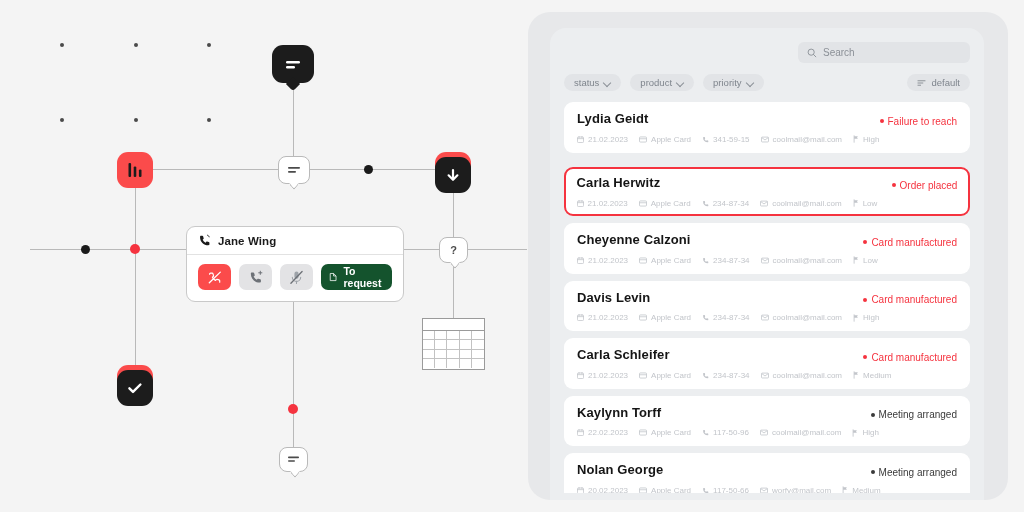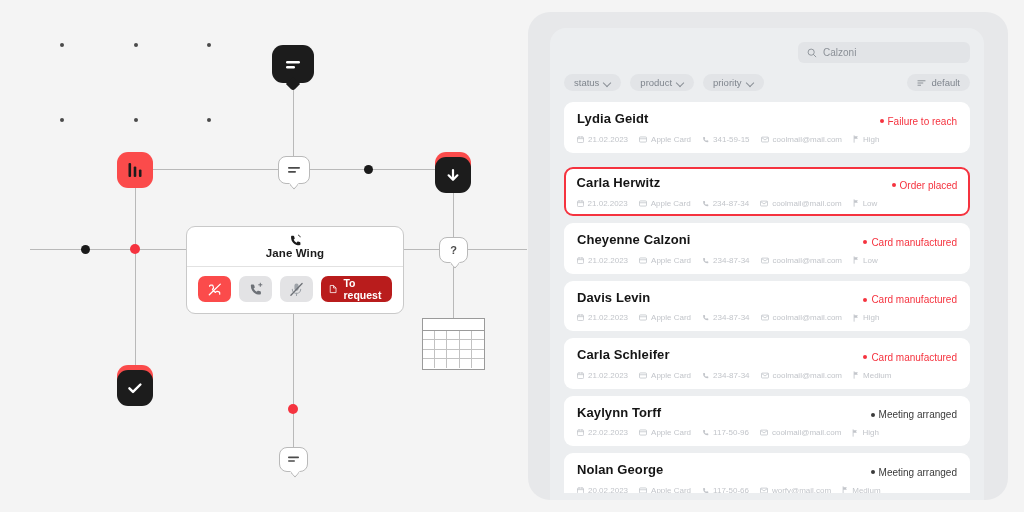--- a/index.html
+++ b/index.html
@@ -48,28 +48,28 @@
   .tablecard{position:absolute;background:#fff;border:1.6px solid #9a9a9a;}
   .tablecard .hrow{height:11px;border-bottom:1.6px solid #9a9a9a;background:#fff;}
   .tablecard .body{display:grid;grid-template-columns:repeat(5,1fr);grid-template-rows:repeat(4,1fr);height:37px;}
   .tablecard .body i{border-right:1.3px solid #c2c2c2;border-bottom:1.3px solid #c2c2c2;display:block;}
   .tablecard .body i:nth-child(5n){border-right:none;}
   .tablecard .body i:nth-child(n+16){border-bottom:none;}
 
   
   .callcard{position:absolute;left:186px;top:226px;width:216px;
         background:#fff;border:1.3px solid #c9c9c9;border-radius:9px;overflow:hidden;}
-  .callcard .head{display:flex;align-items:center;padding:7px 11px 7px 11px;
-        border-bottom:1.3px solid #e2e2e2;flex-direction:column;}
+  .callcard .head{display:flex;align-items:center;gap:7px;padding:7px 11px 7px 11px;
+        border-bottom:1.3px solid #e2e2e2;}
   .callcard .head .nm{font-size:11.5px;color:#1b1b1b;font-weight:700;letter-spacing:.1px;}
   .callcard .acts{display:flex;align-items:center;gap:8px;padding:9px 11px 11px 11px;}
   .cbtn{height:26px;border-radius:7px;display:flex;align-items:center;justify-content:center;}
   .cbtn.hang{width:38px;background:#fb4b4b;}
   .cbtn.grey{width:38px;background:#e3e3e5;}
-  .cbtn.dark{flex:1;background:#b91c1c;gap:6px;padding:0 8px;}
+  .cbtn.dark{flex:1;background:#14532d;gap:6px;padding:0 8px;}
   .cbtn.dark span{font-size:10.5px;color:#fff;font-weight:600;}
 
   
   .panel{position:absolute;left:528px;top:12px;width:480px;height:488px;
         background:#e7e8ea;border-radius:22px;}
   .panel-inner{position:absolute;left:22px;top:16px;width:434px;height:472px;
         background:#eceef0;border-radius:16px 16px 0 0;overflow:hidden;}
   .panel-top{padding:14px 14px 0 14px;}
   .searchbar{margin-left:auto;width:154px;height:21px;background:#e2e4e7;border-radius:6px;
         display:flex;align-items:center;gap:6px;padding:0 9px;}
@@ -244,21 +244,21 @@
 
   <div class="panel">
     <div class="panel-inner">
 
       <div class="panel-top">
         <div class="searchbar">
           <svg width="10" height="10" viewBox="0 0 12 12">
             <circle cx="5" cy="5" r="3.7" stroke="#8b9097" stroke-width="1.1" fill="none"></circle>
             <path d="M7.8 7.8 L10.6 10.6" stroke="#8b9097" stroke-width="1.1" stroke-linecap="round"></path>
           </svg>
-          <span class="ph">Calzoni</span>
+          <span class="ph">Search</span>
         </div>
 
         <div class="filters">
           <div class="pill">
             <span>status</span>
             <span class="chev"></span>
           </div>
           <div class="pill">
             <span>product</span>
             <span class="chev"></span>

